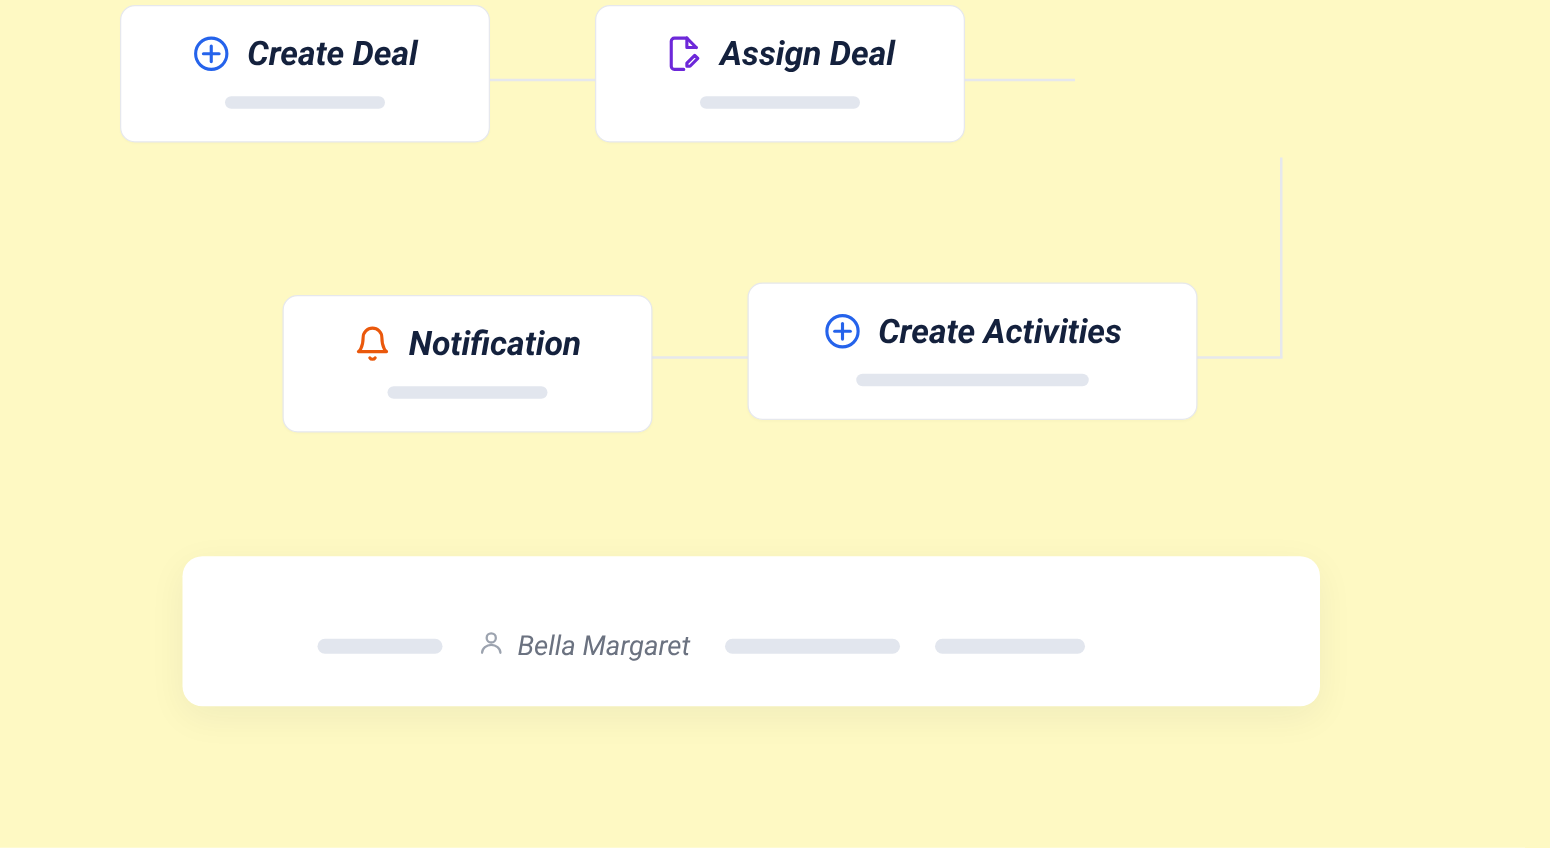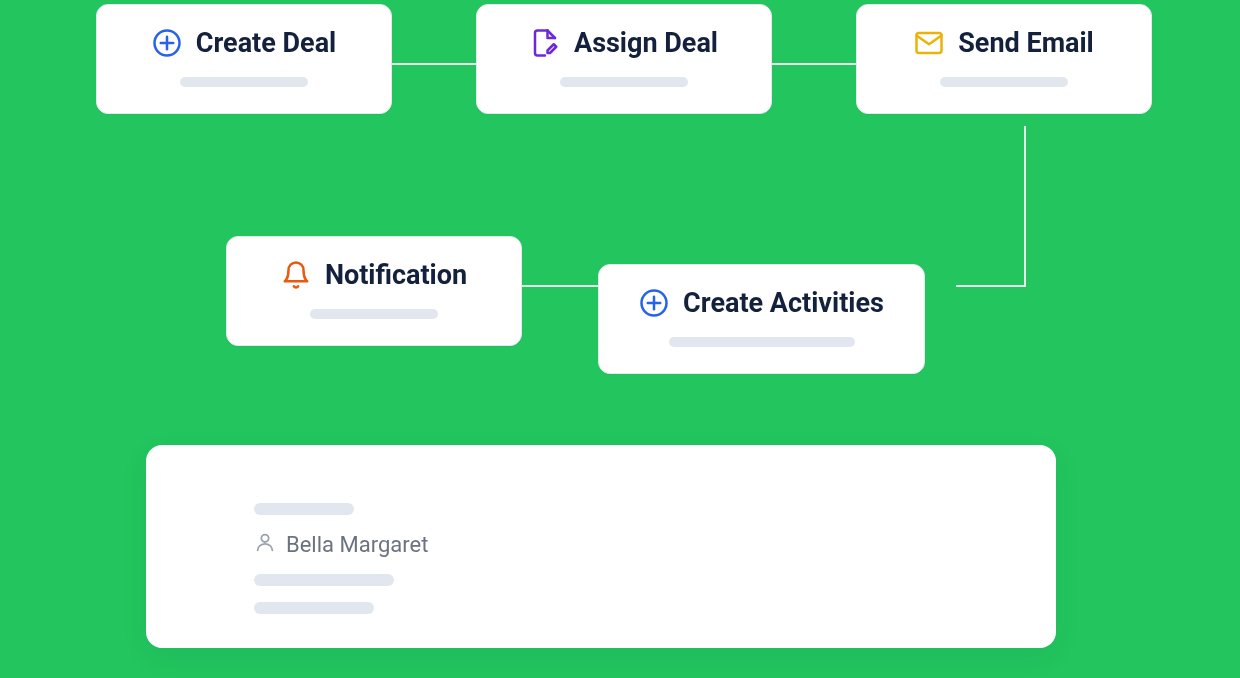--- a/index.html
+++ b/index.html
@@ -8,21 +8,22 @@
     background: #ffffff;
     width: 1240px;
     height: 678px;
     position: relative;
     overflow: hidden;
   }
   .canvas {
     position: relative;
     width: 100%;
     height: 100%;
-    background: #22c55e;
+    background: #fef9c3;
+    font-style: italic;
   }
   .node {
     position: absolute;
     background: #ffffff;
     border: 1px solid #e6e8ed;
     border-radius: 12px;
     padding: 22px 28px 26px 28px;
     display: flex;
     flex-direction: column;
     align-items: center;
@@ -81,24 +82,24 @@
     justify-content: center;
     flex-shrink: 0;
   }
   .task-title {
     font-size: 30px;
     font-weight: 700;
     color: #14213d;
   }
   .task-meta {
     display: flex;
-    gap: 16px;
+    align-items: center;
+    gap: 28px;
     margin-top: 28px;
     margin-left: 68px;
-    flex-direction: column;
   }
   .assignee {
     display: flex;
     align-items: center;
     gap: 10px;
     color: #6b7280;
     font-size: 22px;
   }
   .meta-ph {
     height: 12px;
@@ -141,47 +142,35 @@
             <path d="M14 2v6h6"></path>
             <path d="M14 2l6 6"></path>
           <path d="M16 20l5-5-2-2-5 5v2h2z"></path>
         </svg>
       </span>
       <span class="node-title">Assign Deal</span>
     </div>
     <div class="ph-bar" style="width:128px;"></div>
   </div>
 
-  <div class="node" style="left:856px; top:4px; width:296px;">
-    <div class="node-head">
-      <span class="icon">
-        <svg viewBox="0 0 24 24" width="30" height="30" fill="none" stroke="#eab308" stroke-width="2" stroke-linecap="round" stroke-linejoin="round">
-          <rect x="2" y="4" width="20" height="16" rx="2"></rect>
-            <polyline points="2,6 12,13 22,6"></polyline>
-        </svg>
-      </span>
-      <span class="node-title">Send Email</span>
-    </div>
-    <div class="ph-bar" style="width:128px;"></div>
-  </div>
 
   <div class="node" style="left:226px; top:236px; width:296px;">
     <div class="node-head">
       <span class="icon">
         <svg viewBox="0 0 24 24" width="30" height="30" fill="none" stroke="#ea580c" stroke-width="2" stroke-linecap="round" stroke-linejoin="round">
           <path d="M18 8a6 6 0 1 0-12 0c0 7-3 9-3 9h18s-3-2-3-9"></path>
             <path d="M13.7 21a2 2 0 0 1-3.4 0"></path>
         </svg>
       </span>
       <span class="node-title">Notification</span>
     </div>
     <div class="ph-bar" style="width:128px;"></div>
   </div>
 
-  <div class="node" style="left:598px; top:226px; width:327px;margin-top:38px;">
+  <div class="node" style="left:598px; top:226px; width:360px;">
     <div class="node-head">
       <span class="icon">
         <svg viewBox="0 0 24 24" width="30" height="30" fill="none" stroke="#2563eb" stroke-width="2" stroke-linecap="round">
           <circle cx="12" cy="12" r="10"></circle>
             <line x1="12" y1="7" x2="12" y2="17"></line>
             <line x1="7" y1="12" x2="17" y2="12"></line>
         </svg>
       </span>
       <span class="node-title">Create Activities</span>
     </div>

